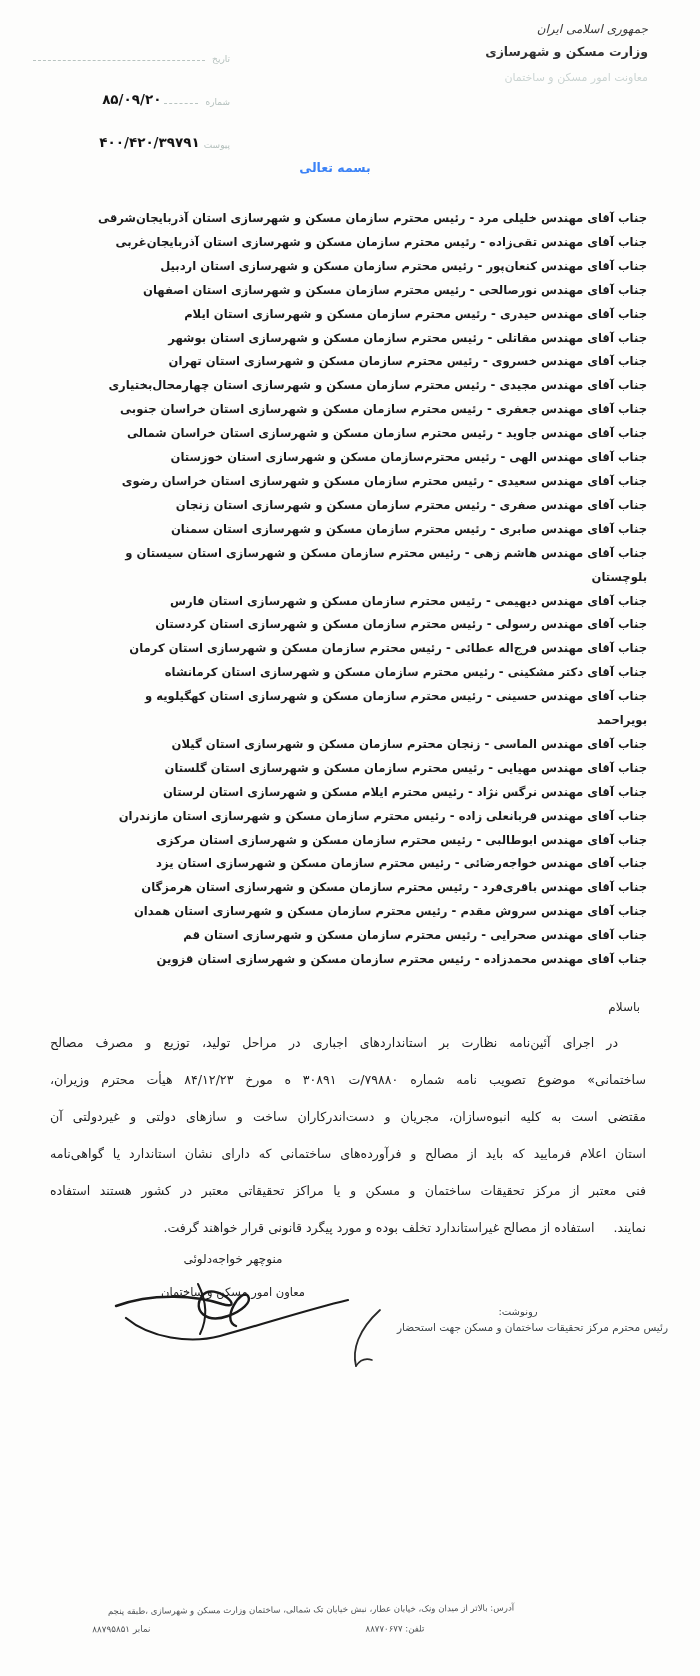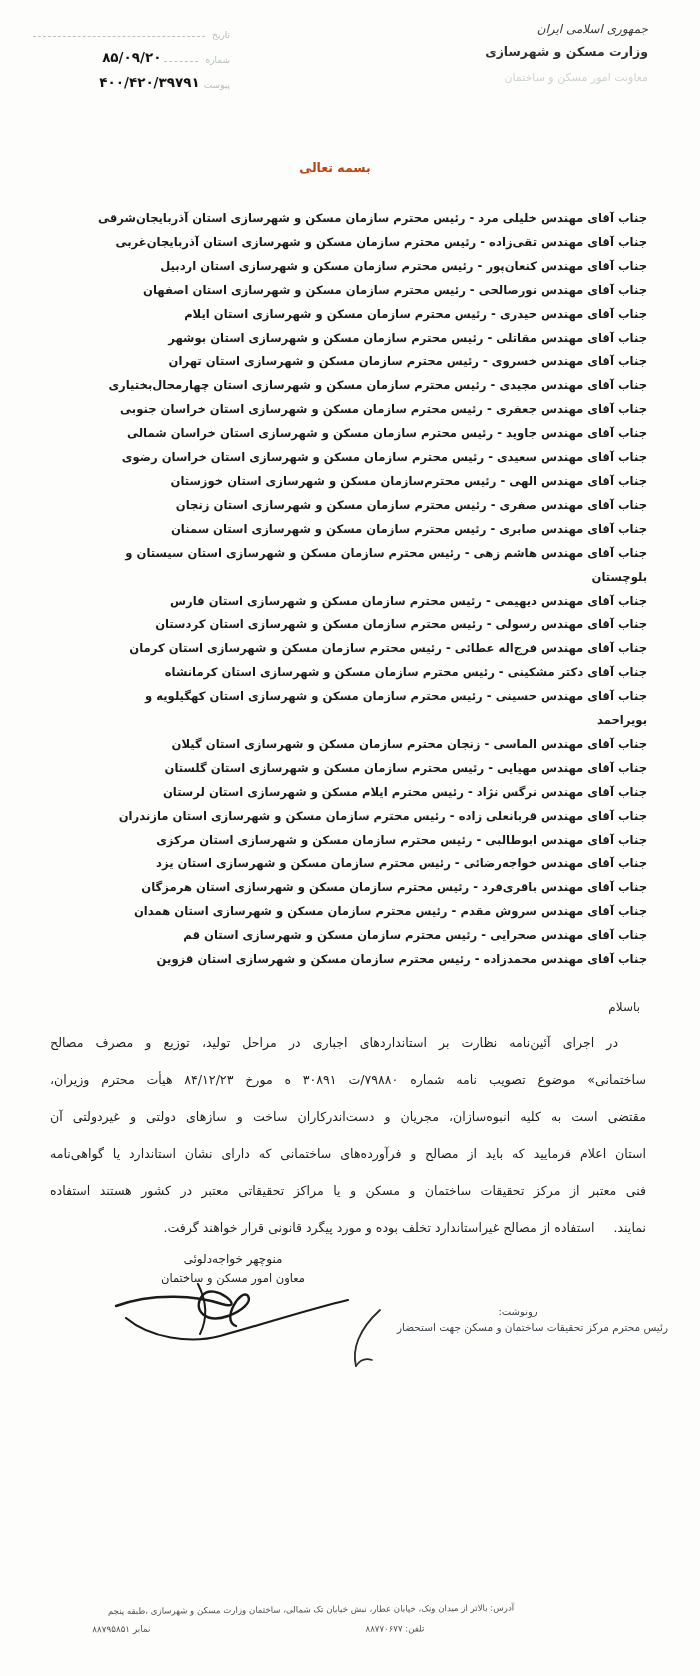--- a/index.html
+++ b/index.html
@@ -11,46 +11,46 @@
 
   
   .letterhead { position:absolute; top:22px; right:52px; text-align:right; }
   .letterhead .lh1 { font-size:12px; color:#3a3a3a; margin-bottom:8px;font-style:italic; }
   .letterhead .lh2 { font-size:12.5px; font-weight:bold; color:#333; margin-bottom:12px; }
   .letterhead .lh3 { font-size:11px; color:#8ea3a0; opacity:.45; filter:blur(.3px); }
 
   
   .refblock { position:absolute; top:30px; left:30px; width:200px; }
   .ref-row { display:flex; align-items:flex-end; margin-bottom:9px; }
-  .ref-label { font-size:9px; color:#b4c0bd; flex:none; padding-left:4px; }
+  .ref-label { font-size:9px; color:#b4c0bd; flex:none; padding-left:4px;margin-top:24px; }
   .leader { flex:1; border-bottom:1px dashed #b9c4c1; height:1px; margin:0 3px 3px 3px; min-width:20px; }
   .leader.short { flex:0 0 34px; }
   .ref-value { font-size:13.5px; font-weight:bold; color:#141414; flex:none; letter-spacing:.5px;text-align:right; }
 
   
   .besmellah { position:absolute; top:160px; left:0; right:30px; text-align:center;
-    font-size:12.5px; font-weight:bold; color:#c2410c; }
+    font-size:12.5px; font-weight:bold; color:#3b82f6; }
 
   
   .recipients { position:absolute; top:207px; right:53px; left:55px;
     text-align:right; font-size:11.6px; font-weight:bold; color:#1c1c1c; }
   .recipient-line { white-space:pre-line; line-height:23.9px; }
 
   
   .salutation { position:absolute; top:1000px; right:60px; font-size:12px; color:#2a2a2a; }
 
   
   .body-text { position:absolute; top:1024px; right:54px; left:50px; color:#1e1e1e; }
   .body-line { font-size:12.6px; line-height:37px; text-align:justify; text-align-last:justify; }
   .body-line:first-child { text-indent:28px; }
   .body-line:last-child { text-align-last:right; }
 
   
   .signature { position:absolute; top:1252px; left:118px; width:230px; text-align:center; }
-  .sig-name { font-size:12px; color:#1f1f1f; margin-bottom:5px; }
+  .sig-name { font-size:12px; color:#1f1f1f; margin-bottom:19px; }
   .sig-title { font-size:11.5px; color:#1f1f1f; }
   .sig-scribble { position:absolute; top:20px; left:-16px; width:260px; height:90px; pointer-events:none; }
 
   
   .cc { position:absolute; top:1306px; right:32px; width:300px; text-align:right; color:#3d4448; }
   .cc-label { font-size:10px; margin-bottom:4px;text-align:center; }
   .cc-line { font-size:10.5px; }
   .cc-mark { position:absolute; top:2px; left:-18px; width:34px; height:60px; }
 
   
@@ -92,22 +92,22 @@
       <div class="recipient-line">جناب آقای مهندس خلیلی مرد - رئیس محترم سازمان مسکن و شهرسازی استان آذربایجان‌شرقی</div>
       <div class="recipient-line">جناب آقای مهندس تقی‌زاده - رئیس محترم سازمان مسکن و شهرسازی استان آذربایجان‌غربی</div>
       <div class="recipient-line">جناب آقای مهندس کنعان‌پور - رئیس محترم سازمان مسکن و شهرسازی استان اردبیل</div>
       <div class="recipient-line">جناب آقای مهندس نورصالحی - رئیس محترم سازمان مسکن و شهرسازی استان اصفهان</div>
       <div class="recipient-line">جناب آقای مهندس حیدری - رئیس محترم سازمان مسکن و شهرسازی استان ایلام</div>
       <div class="recipient-line">جناب آقای مهندس مقاتلی - رئیس محترم سازمان مسکن و شهرسازی استان بوشهر</div>
       <div class="recipient-line">جناب آقای مهندس خسروی - رئیس محترم سازمان مسکن و شهرسازی استان تهران</div>
       <div class="recipient-line">جناب آقای مهندس مجیدی - رئیس محترم سازمان مسکن و شهرسازی استان چهارمحال‌بختیاری</div>
       <div class="recipient-line">جناب آقای مهندس جعفری - رئیس محترم سازمان مسکن و شهرسازی استان خراسان جنوبی</div>
       <div class="recipient-line">جناب آقای مهندس جاوید - رئیس محترم سازمان مسکن و شهرسازی استان خراسان شمالی</div>
+      <div class="recipient-line">جناب آقای مهندس الهی - رئیس محترم‌سازمان مسکن و شهرسازی استان خوزستان</div>
       <div class="recipient-line">جناب آقای مهندس سعیدی - رئیس محترم سازمان مسکن و شهرسازی استان خراسان رضوی</div>
-      <div class="recipient-line">جناب آقای مهندس الهی - رئیس محترم‌سازمان مسکن و شهرسازی استان خوزستان</div>
       <div class="recipient-line">جناب آقای مهندس صفری - رئیس محترم سازمان مسکن و شهرسازی استان زنجان</div>
       <div class="recipient-line">جناب آقای مهندس صابری - رئیس محترم سازمان مسکن و شهرسازی استان سمنان</div>
       <div class="recipient-line">جناب آقای مهندس هاشم زهی - رئیس محترم سازمان مسکن و شهرسازی استان سیستان و
 بلوچستان</div>
       <div class="recipient-line">جناب آقای مهندس دیهیمی - رئیس محترم سازمان مسکن و شهرسازی استان فارس</div>
       <div class="recipient-line">جناب آقای مهندس رسولی - رئیس محترم سازمان مسکن و شهرسازی استان کردستان</div>
       <div class="recipient-line">جناب آقای مهندس فرج‌اله عطائی - رئیس محترم سازمان مسکن و شهرسازی استان کرمان</div>
       <div class="recipient-line">جناب آقای دکتر مشکینی - رئیس محترم سازمان مسکن و شهرسازی استان کرمانشاه</div>
       <div class="recipient-line">جناب آقای مهندس حسینی - رئیس محترم سازمان مسکن و شهرسازی استان کهگیلویه و
 بویراحمد</div>

